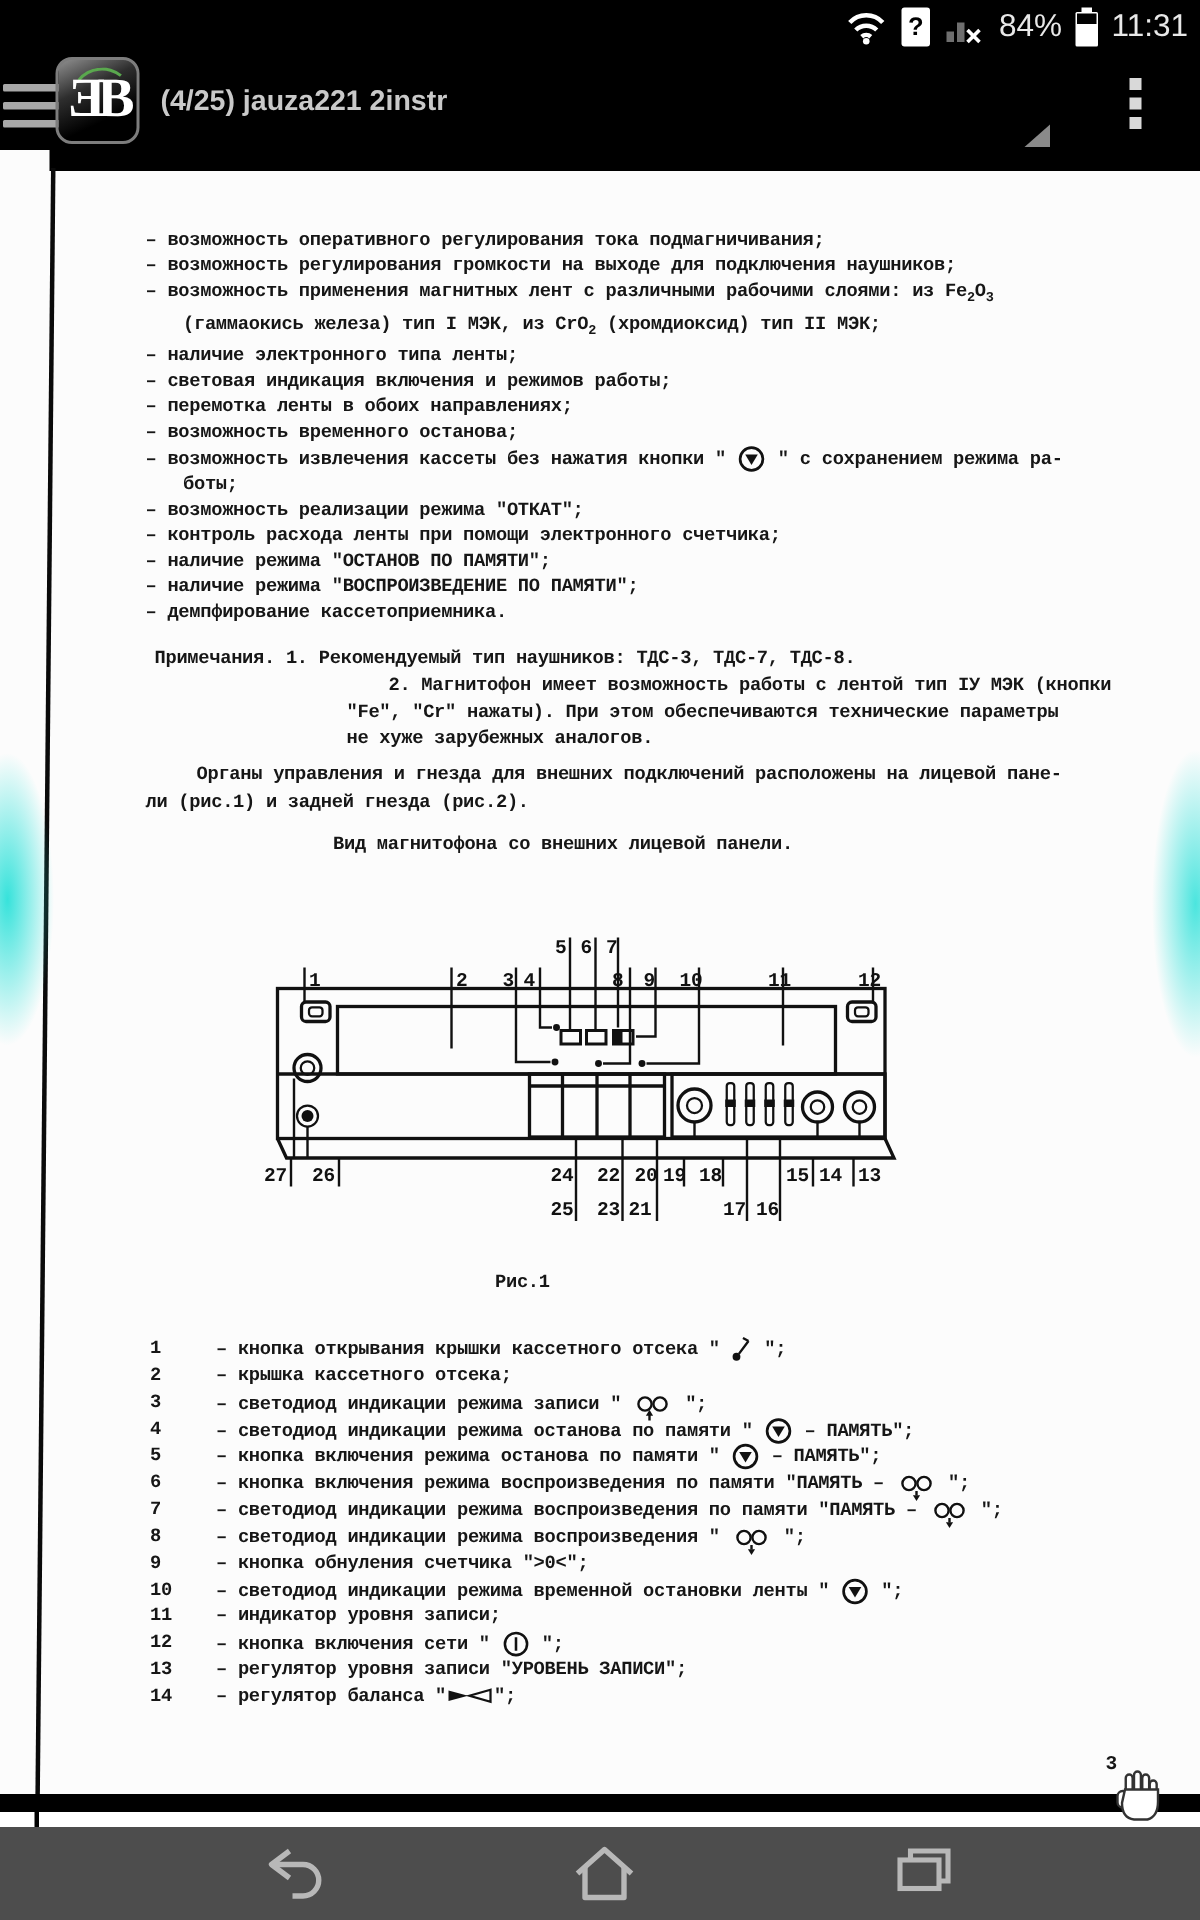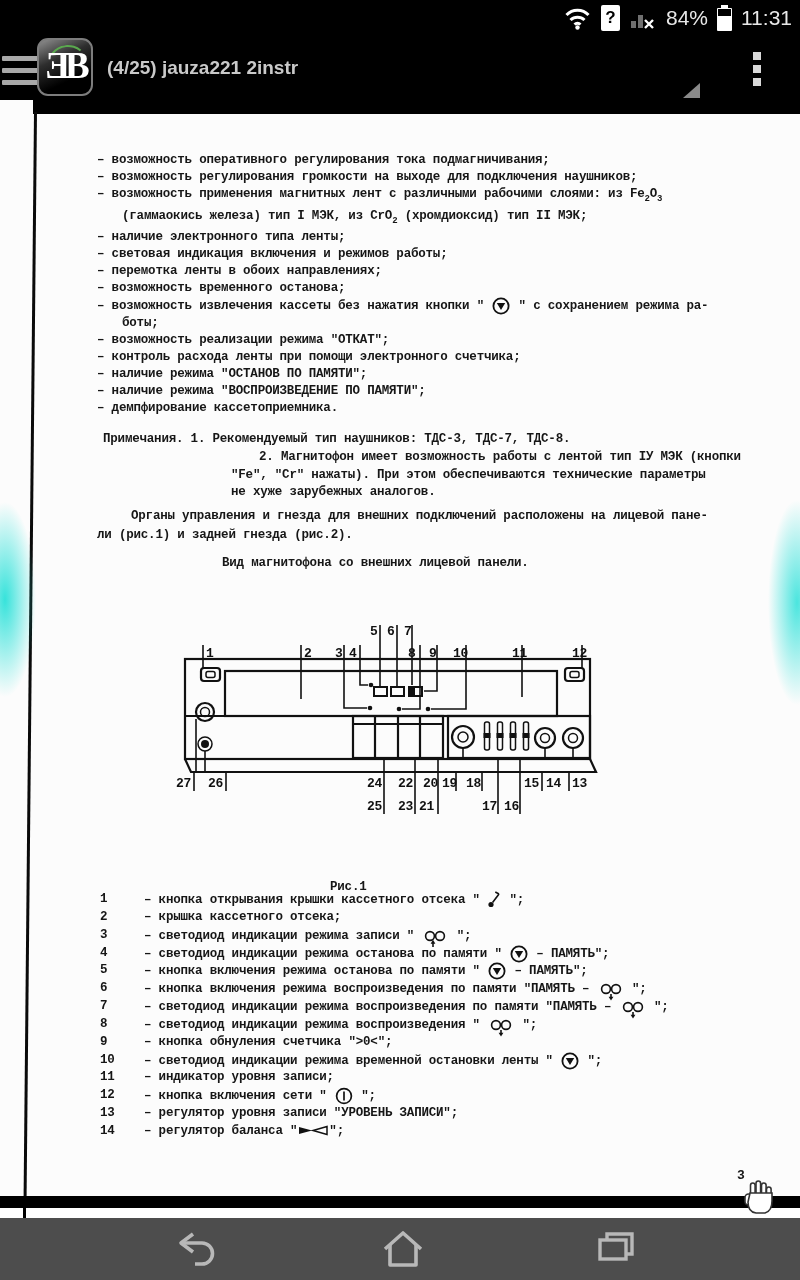--- a/index.html
+++ b/index.html
@@ -230,21 +230,21 @@
           <text x="404" y="172">13</text>
           <text x="199" y="195">25</text>
           <text x="230" y="195">23</text>
           <text x="251" y="195">21</text>
           <text x="314" y="195">17</text>
           <text x="336" y="195">16</text>
         </g>
       </svg>
     </div>
 
-    <span class="abs-line" style="left:330px;top:780px;">Рис.1</span>
+    <span class="abs-line" style="left:330px;top:748px;">Рис.1</span>
 
     <div id="legend">
         <div class="legend-row"><span class="legend-num">1</span><span>– кнопка открывания крышки кассетного отсека " </span><span class="sym sym-eject"><svg width="13" height="17" viewBox="0 0 13 17">
               <circle cx="3" cy="13.5" r="2.6" fill="#111"></circle>
               <path d="M4.6 11.6 L11 3 M11 3 L7.3 1" stroke="#111" stroke-width="1.6" fill="none"></path>
             </svg></span><span> ";</span></div>
         <div class="legend-row"><span class="legend-num">2</span><span>– крышка кассетного отсека;</span></div>
         <div class="legend-row"><span class="legend-num">3</span><span>– светодиод индикации режима записи " </span><span class="sym sym-reels-up"><svg width="26" height="18" viewBox="0 0 26 18">
               <circle cx="8" cy="6" r="4.4" fill="none" stroke="#111" stroke-width="1.6"></circle>
               <circle cx="18" cy="6" r="4.4" fill="none" stroke="#111" stroke-width="1.6"></circle>

